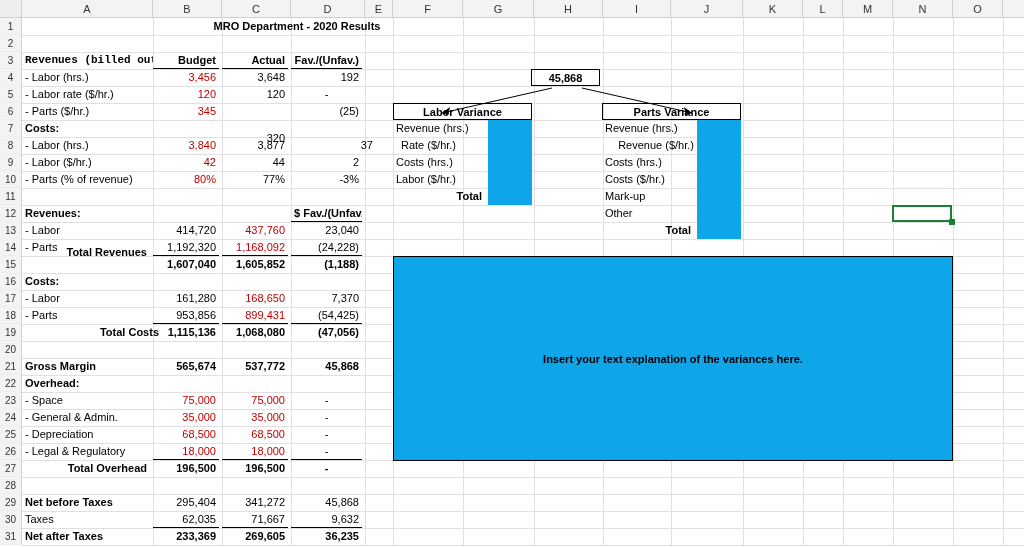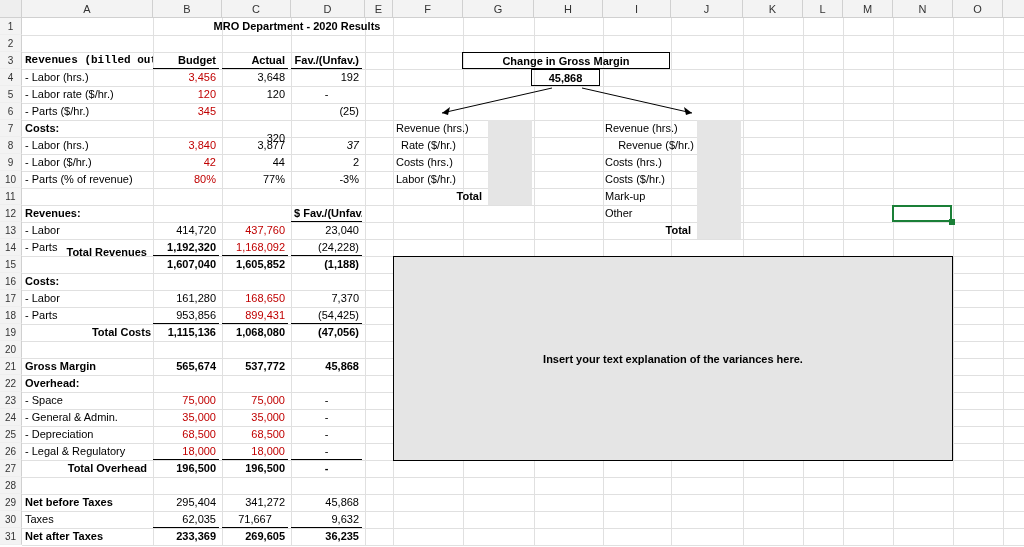--- a/index.html
+++ b/index.html
@@ -11,21 +11,21 @@
   .rownums { position: absolute; left: 0; top: 18px; width: 22px; }
   .rn { height: 17px; line-height: 17px; text-align: center; font-size: 10px; color: #333; border-right: 1px solid #d0d0d0; border-bottom: 1px solid #eee; background: #f3f3f3; }
   .cells { position: absolute; left: 22px; top: 18px; right: 0; bottom: 0; }
   .cell { position: absolute; height: 17px; line-height: 17px; padding: 0 3px; white-space: nowrap; overflow: hidden; }
   .cell.r { text-align: right; }
   .cell.c { text-align: center; }
   .bold { font-weight: bold; }
   .red { color: #c00000; }
   .underline { border-bottom: 1px solid #000; }
   .thick-box { border: 1.5px solid #000; }
-  .yellow { background: #e5e5e5; }
+  .yellow { background: #0ea5e9; }
   .gridline { position: absolute; background: #e0e0e0; }
   .selected-cell { position: absolute; border: 2px solid #1a7f37; }
   .selected-handle { position: absolute; width: 6px; height: 6px; background: #1a7f37; }
   .arrowline { stroke: #000; stroke-width: 1; fill: none; }
 </style>
 </head>
 <body>
 
 <div class="sheet">
   <div class="colheads">
@@ -155,63 +155,63 @@
     <div class="cell" style="left:0;top:85px;width:131px;"> - Parts ($/hr.)</div>
     <div class="cell r red" style="left:131px;top:85px;width:66px;">345</div>
     <div class="cell r" style="left:200px;top:71px;width:66px;margin-top:41px;">320</div>
     <div class="cell r" style="left:269px;top:85px;width:71px;">(25)</div>
 
     <div class="cell bold" style="left:0;top:102px;width:131px;">Costs:</div>
 
     <div class="cell" style="left:0;top:119px;width:131px;"> - Labor (hrs.)</div>
     <div class="cell r red" style="left:131px;top:119px;width:66px;">3,840</div>
     <div class="cell r" style="left:200px;top:119px;width:66px;">3,877</div>
-    <div class="cell r" style="left:269px;top:119px;width:71px;font-style:italic;">37</div>
+    <div class="cell r" style="left:283px;top:119px;width:71px;">37</div>
 
     <div class="cell" style="left:0;top:136px;width:131px;"> - Labor ($/hr.)</div>
     <div class="cell r red" style="left:131px;top:136px;width:66px;">42</div>
     <div class="cell r" style="left:200px;top:136px;width:66px;">44</div>
     <div class="cell r" style="left:269px;top:136px;width:71px;">2</div>
 
     <div class="cell" style="left:0;top:153px;width:131px;"> - Parts (% of revenue)</div>
     <div class="cell r red" style="left:131px;top:153px;width:66px;">80%</div>
     <div class="cell r" style="left:200px;top:153px;width:66px;">77%</div>
     <div class="cell r" style="left:269px;top:153px;width:71px;">-3%</div>
 
     <div class="cell bold" style="left:0;top:187px;width:131px;">Revenues:</div>
     <div class="cell bold r underline" style="left:269px;top:187px;width:71px;">$ Fav./(Unfav.)</div>
 
     <div class="cell" style="left:0;top:204px;width:131px;"> - Labor</div>
     <div class="cell r" style="left:131px;top:204px;width:66px;">414,720</div>
     <div class="cell r red" style="left:200px;top:204px;width:66px;">437,760</div>
     <div class="cell r" style="left:269px;top:204px;width:71px;">23,040</div>
 
     <div class="cell" style="left:0;top:221px;width:131px;"> - Parts</div>
-    <div class="cell r underline" style="left:131px;top:221px;width:66px;font-weight:bold;">1,192,320</div>
+    <div class="cell r underline" style="left:131px;top:221px;width:66px;">1,192,320</div>
     <div class="cell r red underline" style="left:200px;top:221px;width:66px;">1,168,092</div>
     <div class="cell r underline" style="left:269px;top:221px;width:71px;">(24,228)</div>
 
     <div class="cell bold r" style="left:0;top:226px;width:128px;">Total Revenues</div>
     <div class="cell r bold" style="left:131px;top:238px;width:66px;">1,607,040</div>
     <div class="cell r bold" style="left:200px;top:238px;width:66px;">1,605,852</div>
     <div class="cell r bold" style="left:269px;top:238px;width:71px;">(1,188)</div>
 
     <div class="cell bold" style="left:0;top:255px;width:131px;">Costs:</div>
 
     <div class="cell" style="left:0;top:272px;width:131px;"> - Labor</div>
     <div class="cell r" style="left:131px;top:272px;width:66px;">161,280</div>
     <div class="cell r red" style="left:200px;top:272px;width:66px;">168,650</div>
     <div class="cell r" style="left:269px;top:272px;width:71px;">7,370</div>
 
     <div class="cell" style="left:0;top:289px;width:131px;"> - Parts</div>
     <div class="cell r underline" style="left:131px;top:289px;width:66px;">953,856</div>
     <div class="cell r red underline" style="left:200px;top:289px;width:66px;">899,431</div>
     <div class="cell r underline" style="left:269px;top:289px;width:71px;">(54,425)</div>
 
-    <div class="cell bold r" style="left:4px;top:306px;width:128px;">Total Costs</div>
+    <div class="cell bold r" style="left:12px;top:306px;width:128px;">Total Costs</div>
     <div class="cell r bold" style="left:131px;top:306px;width:66px;">1,115,136</div>
     <div class="cell r bold" style="left:200px;top:306px;width:66px;">1,068,080</div>
     <div class="cell r bold" style="left:269px;top:306px;width:71px;">(47,056)</div>
 
     <div class="cell bold" style="left:0;top:340px;width:131px;">Gross Margin</div>
     <div class="cell r bold" style="left:131px;top:340px;width:66px;">565,674</div>
     <div class="cell r bold" style="left:200px;top:340px;width:66px;">537,772</div>
     <div class="cell r bold" style="left:269px;top:340px;width:71px;">45,868</div>
 
     <div class="cell bold" style="left:0;top:357px;width:131px;">Overhead:</div>
@@ -241,38 +241,39 @@
     <div class="cell r bold" style="left:200px;top:442px;width:66px;">196,500</div>
     <div class="cell c bold" style="left:269px;top:442px;width:71px;">-</div>
 
     <div class="cell bold" style="left:0;top:476px;width:131px;">Net before Taxes</div>
     <div class="cell r" style="left:131px;top:476px;width:66px;">295,404</div>
     <div class="cell r" style="left:200px;top:476px;width:66px;">341,272</div>
     <div class="cell r" style="left:269px;top:476px;width:71px;">45,868</div>
 
     <div class="cell" style="left:0;top:493px;width:131px;">Taxes</div>
     <div class="cell r underline" style="left:131px;top:493px;width:66px;">62,035</div>
-    <div class="cell r underline" style="left:200px;top:493px;width:66px;text-align:center;">71,667</div>
+    <div class="cell r underline" style="left:200px;top:493px;width:66px;">71,667</div>
     <div class="cell r underline" style="left:269px;top:493px;width:71px;">9,632</div>
 
     <div class="cell bold" style="left:0;top:510px;width:131px;">Net after Taxes</div>
     <div class="cell r bold" style="left:131px;top:510px;width:66px;">233,369</div>
     <div class="cell r bold" style="left:200px;top:510px;width:66px;">269,605</div>
     <div class="cell r bold" style="left:269px;top:510px;width:71px;">36,235</div>
 
-    <div class="thick-box cell c bold" style="left:440px;top:34px;width:208px;height:17px;">Change in Gross Margin</div>
     <div class="thick-box cell c bold" style="left:509px;top:51px;width:69px;height:17px;">45,868</div>
 
     <svg style="position:absolute;left:370px;top:60px;width:350px;height:40px;">
       <line class="arrowline" x1="160" y1="10" x2="50" y2="35"></line>
       <polygon points="50,35 58,29 56,37" fill="#000"></polygon>
       <line class="arrowline" x1="190" y1="10" x2="300" y2="35"></line>
       <polygon points="300,35 292,29 294,37" fill="#000"></polygon>
     </svg>
 
+    <div class="thick-box cell c bold" style="left:371px;top:85px;width:139px;">Labor Variance</div>
+    <div class="thick-box cell c bold" style="left:580px;top:85px;width:139px;">Parts Variance</div>
 
     <div class="cell" style="left:371px;top:102px;width:95px;">Revenue (hrs.)</div>
     <div class="yellow" style="position:absolute;left:466px;top:102px;width:44px;height:17px;"></div>
     <div class="cell" style="left:371px;top:119px;width:95px;padding-left:8px;">Rate ($/hr.)</div>
     <div class="yellow" style="position:absolute;left:466px;top:119px;width:44px;height:17px;"></div>
     <div class="cell" style="left:371px;top:136px;width:95px;">Costs (hrs.)</div>
     <div class="yellow" style="position:absolute;left:466px;top:136px;width:44px;height:17px;"></div>
     <div class="cell" style="left:371px;top:153px;width:95px;">Labor ($/hr.)</div>
     <div class="yellow" style="position:absolute;left:466px;top:153px;width:44px;height:17px;"></div>
     <div class="cell bold r" style="left:371px;top:170px;width:92px;">Total</div>

